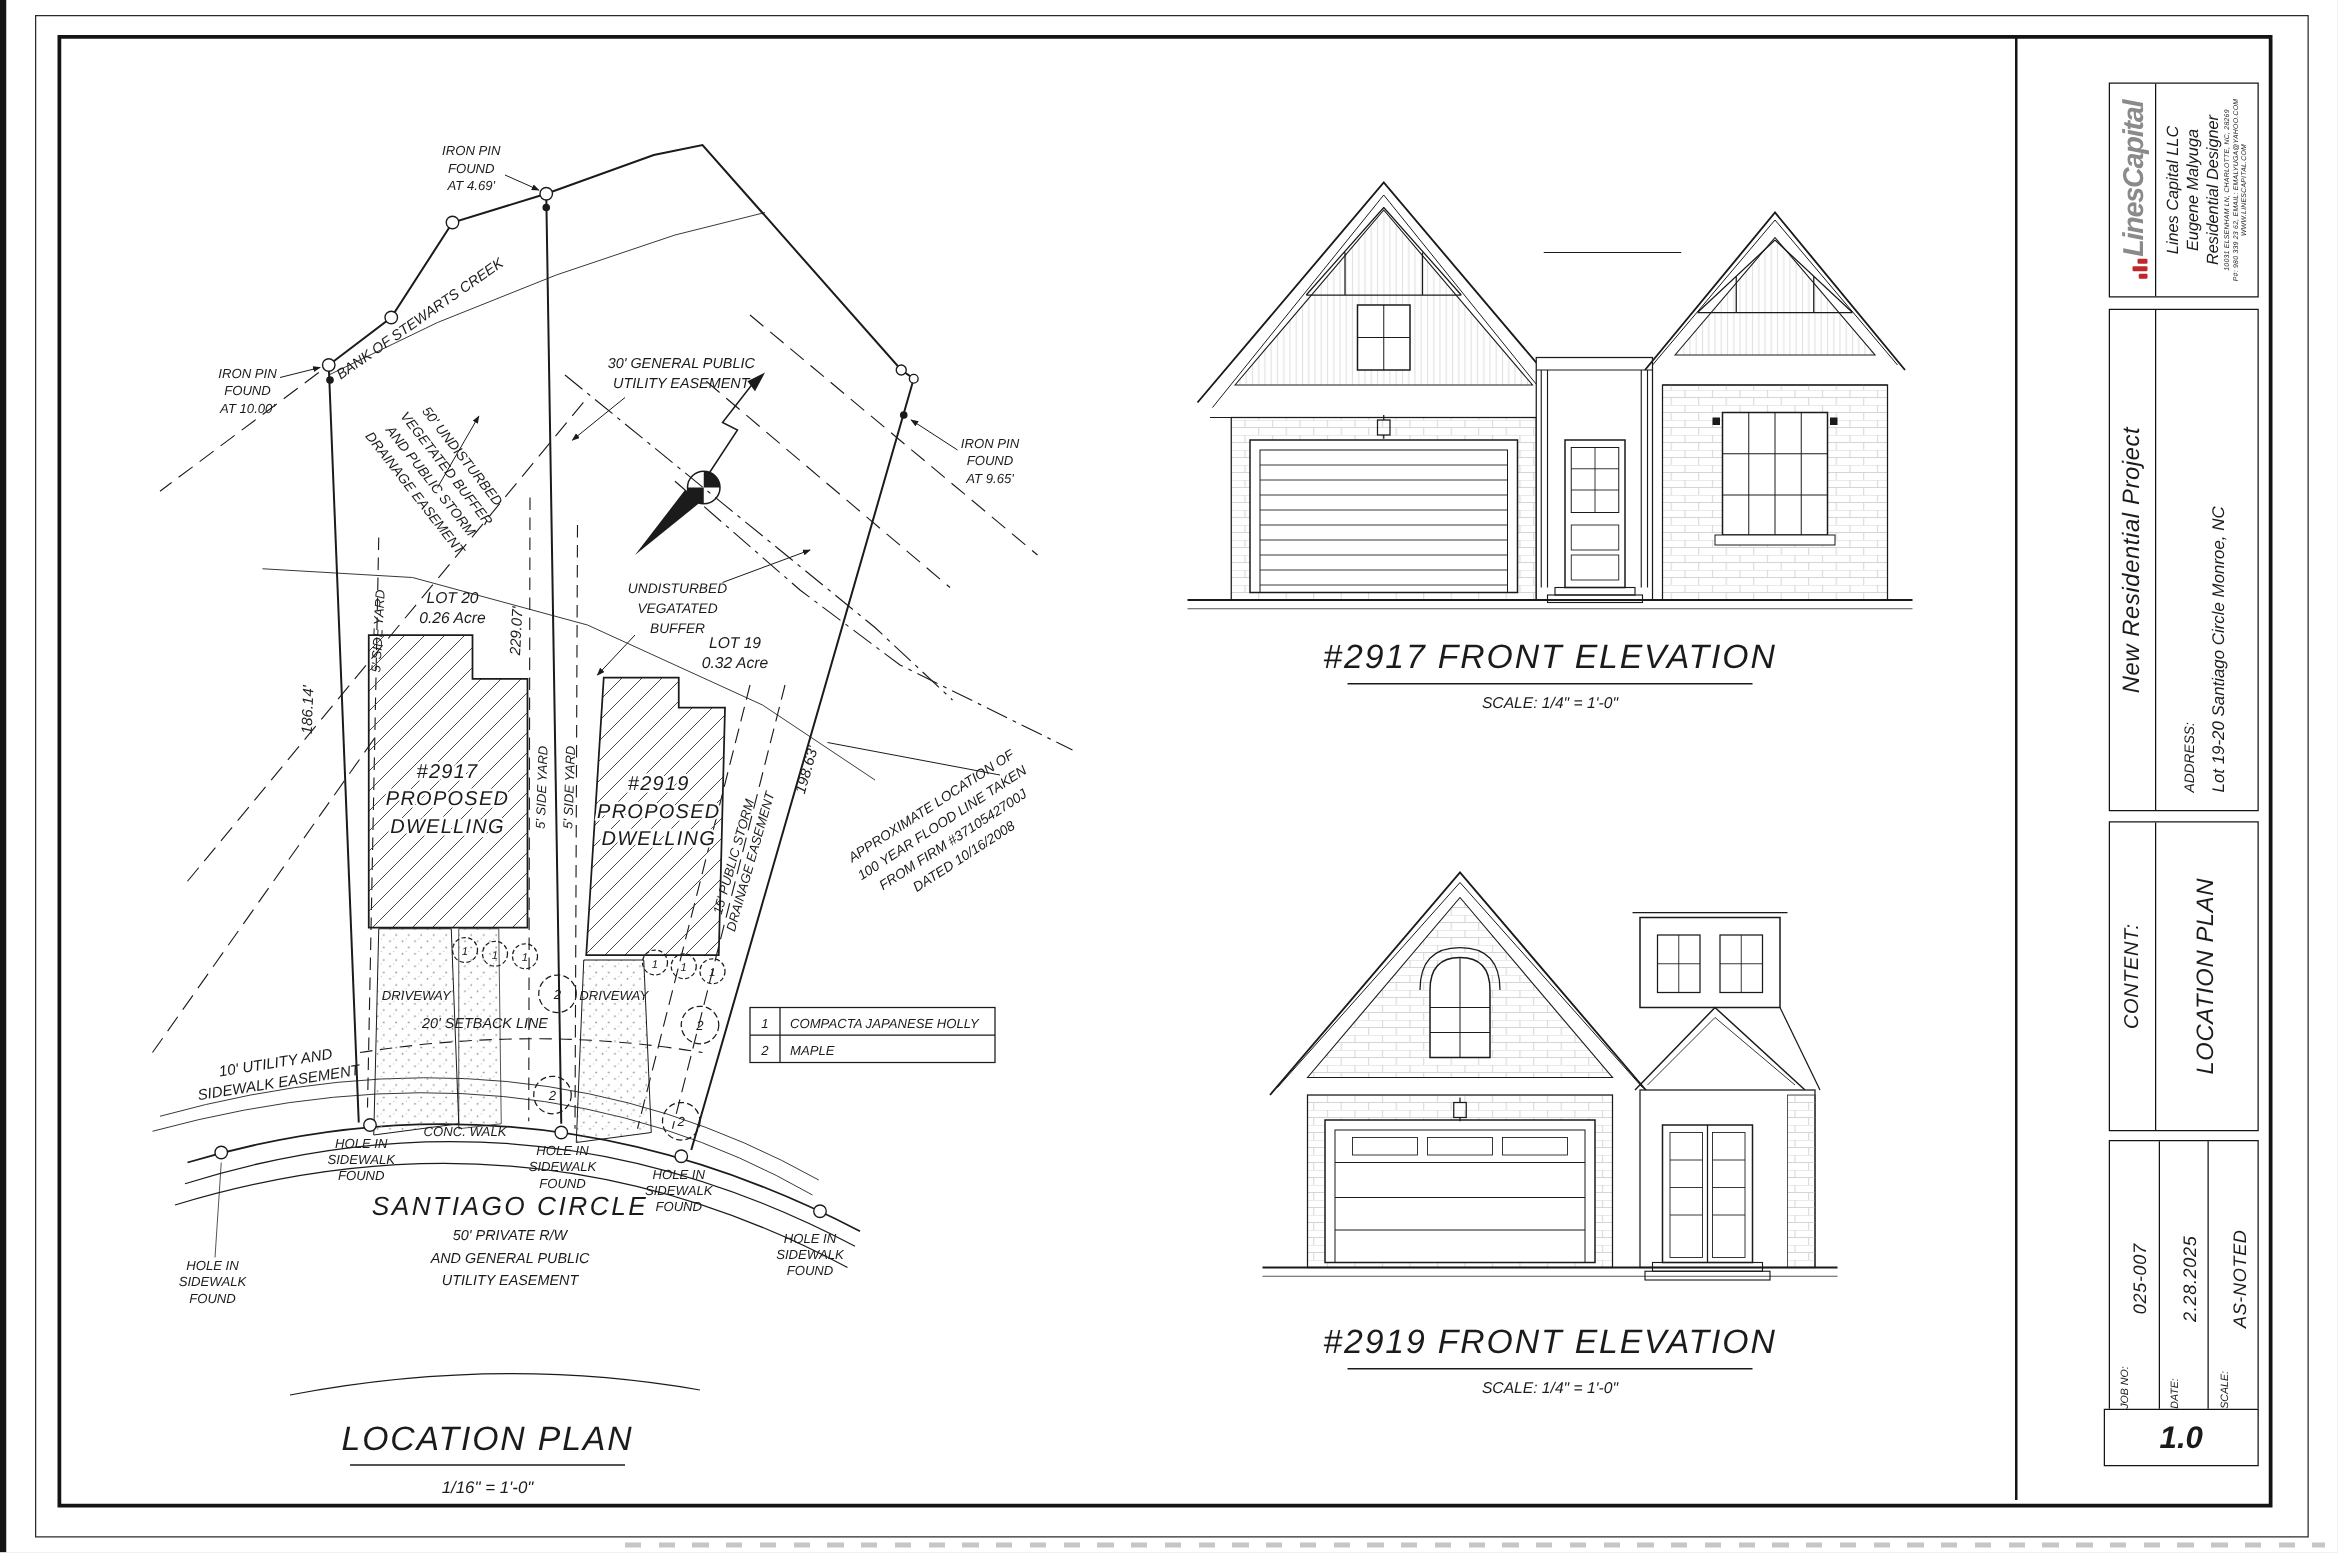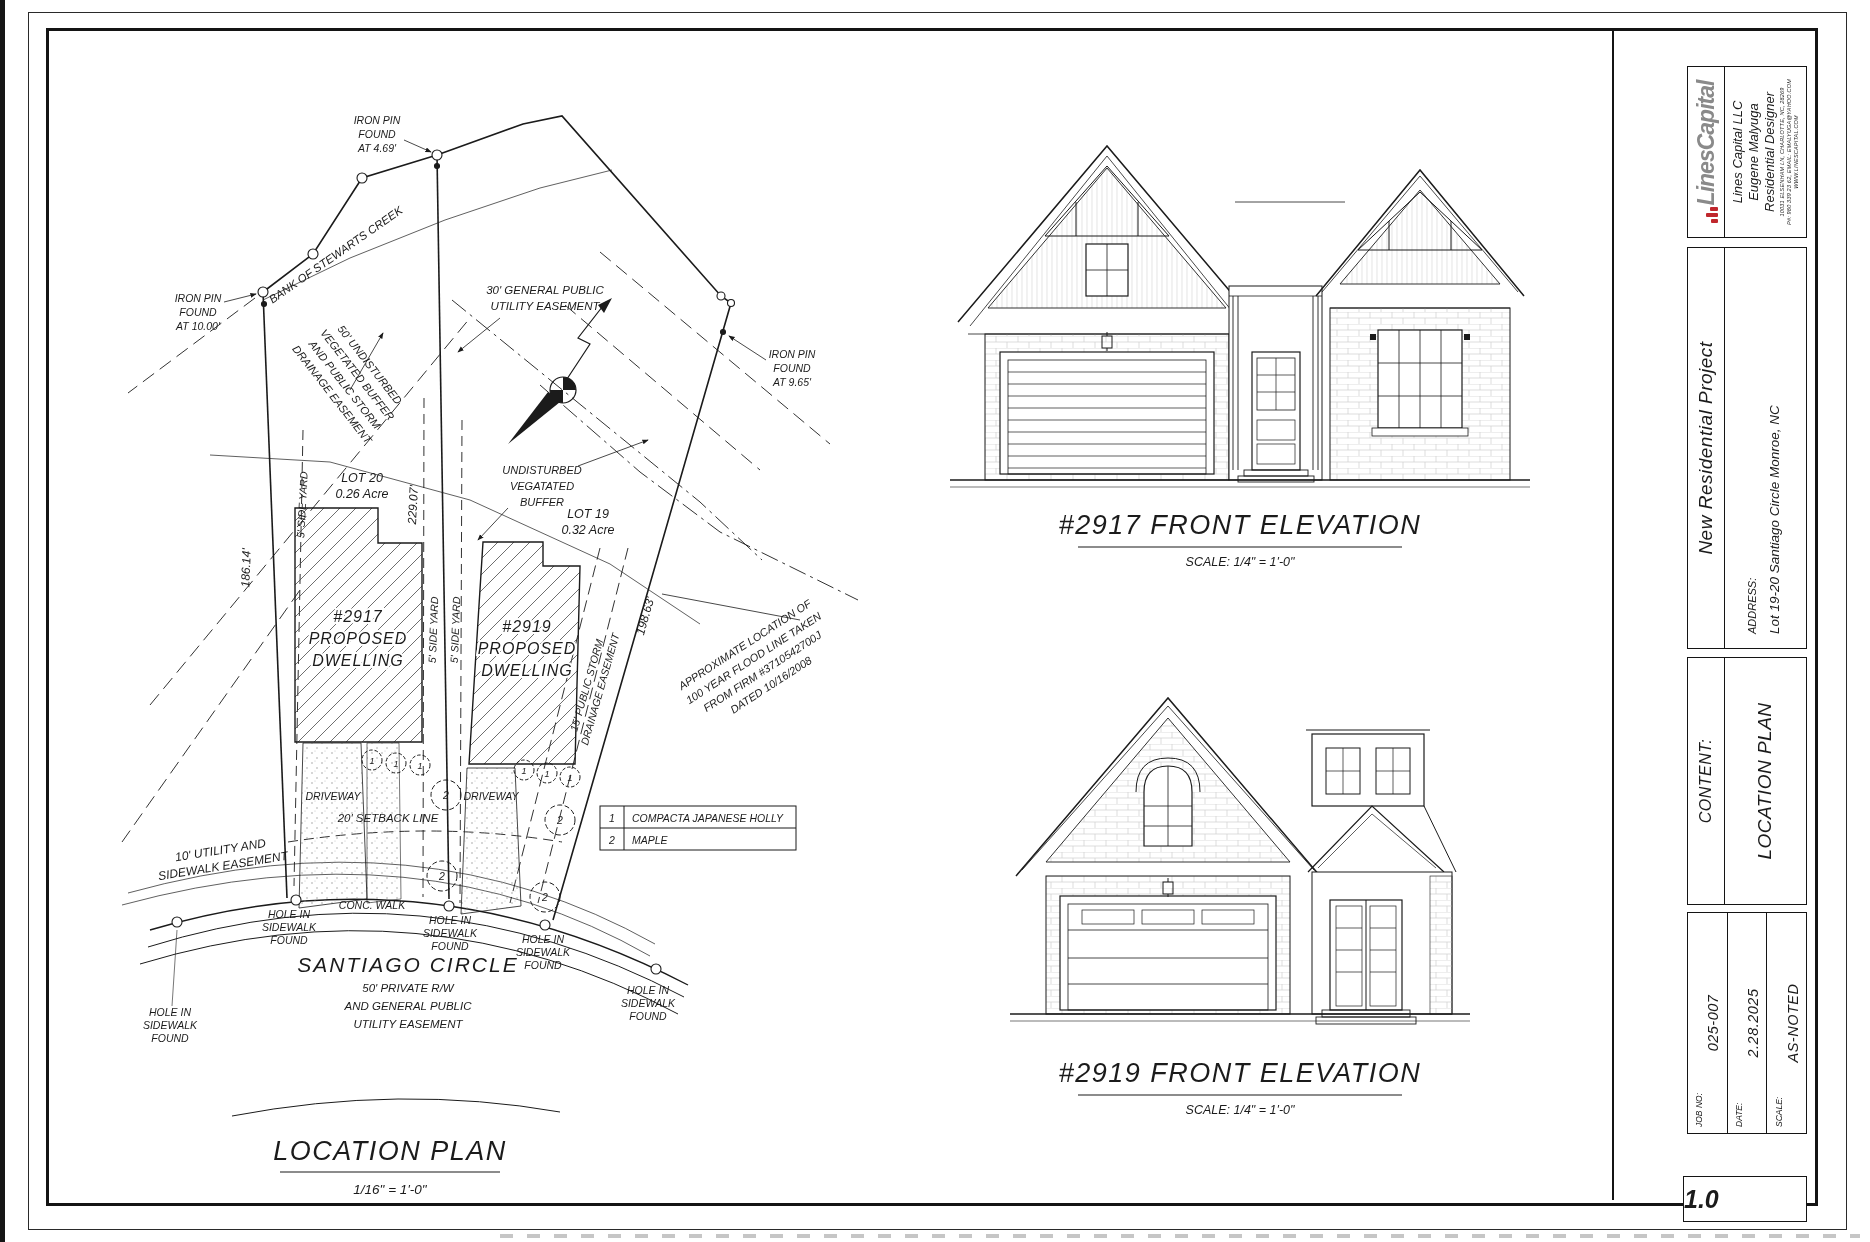--- a/index.html
+++ b/index.html
@@ -488,16 +488,16 @@
       </div>
     </div>
     <div class="tb-cell" style="left:78px;width:40px;border-left:1px solid #141414;">
       <div class="tb-rot" style="width:220px;height:40px;transform:translateY(220px) rotate(-90deg);gap:1px;">
         <div class="tb-small-label" style="align-self:flex-start;padding-left:6px;">SCALE:</div>
         <div class="tb-value">AS-NOTED</div>
       </div>
     </div>
   </div>
 
-  <div class="tb-box" style="left:1683px;top:1176px;width:122px;height:44px;display:flex;align-items:center;">
+  <div class="tb-box" style="left:1683px;top:1127px;width:122px;height:44px;display:flex;align-items:center;justify-content:center;">
     <span class="it" style="font-size:25px;font-weight:bold;">1.0</span>
   </div>
 </div>
 
 </body></html>

